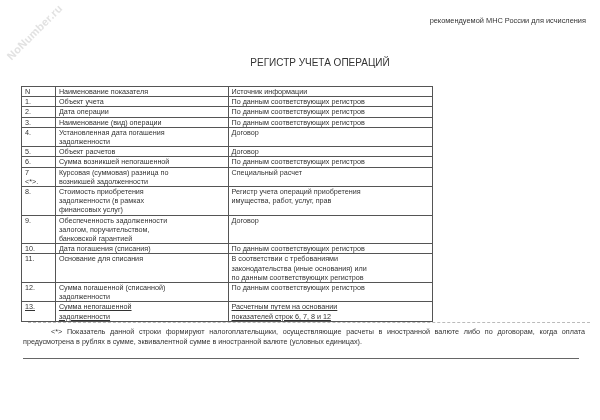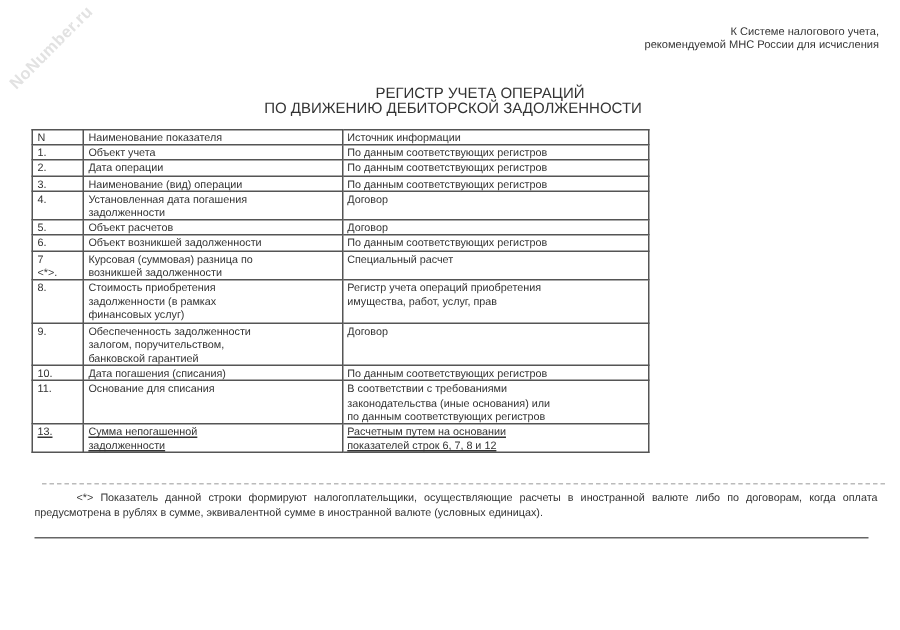--- a/index.html
+++ b/index.html
@@ -48,27 +48,25 @@
       position: absolute; left: 23px; top: 358px; width: 556px; height: 0;
       border-top: 1.5px solid #666;
     }
   </style>
 </head>
 <body>
 
 <div class="watermark">NoNumber.ru</div>
 
 <div class="ref">
-  <div>К Системе налогового учета,</div>
   <div>рекомендуемой МНС России для исчисления</div>
 </div>
 
 <div class="title">
   <div class="l1">РЕГИСТР УЧЕТА ОПЕРАЦИЙ</div>
-  <div class="l2">ПО ДВИЖЕНИЮ ДЕБИТОРСКОЙ ЗАДОЛЖЕННОСТИ</div>
 </div>
 
 <table class="reg">
   <colgroup>
       <col class="c1">
       <col class="c2">
       <col class="c3">
     </colgroup>
   <tbody id="tbody">
     <tr>
@@ -97,21 +95,21 @@
 задолженности</td>
         <td class="wrap">Договор</td>
       </tr>
       <tr style="height: 9px;">
         <td class="wrap">5.</td>
         <td class="wrap">Объект расчетов</td>
         <td class="wrap">Договор</td>
       </tr>
       <tr style="height: 9px;">
         <td class="wrap">6.</td>
-        <td class="wrap">Объект возникшей задолженности</td>
+        <td class="wrap">Сумма возникшей непогашенной</td>
         <td class="wrap">По данным соответствующих регистров</td>
       </tr>
       <tr style="height: 19px;">
         <td class="wrap">7
 &lt;*&gt;.</td>
         <td class="wrap">Курсовая (суммовая) разница по
 возникшей задолженности</td>
         <td class="wrap">Специальный расчет</td>
       </tr>
       <tr style="height: 28px;">
@@ -134,20 +132,26 @@
         <td class="wrap">Дата погашения (списания)</td>
         <td class="wrap">По данным соответствующих регистров</td>
       </tr>
       <tr style="height: 28px;">
         <td class="wrap">11.</td>
         <td class="wrap">Основание для списания</td>
         <td class="wrap">В соответствии с требованиями
 законодательства (иные основания) или
 по данным соответствующих регистров</td>
       </tr>
+      <tr style="height: 19px;">
+        <td class="wrap">12.</td>
+        <td class="wrap">Сумма погашенной (списанной)
+задолженности</td>
+        <td class="wrap">По данным соответствующих регистров</td>
+      </tr>
       <tr style="height: 19px; text-decoration: underline;">
         <td class="wrap">13.</td>
         <td class="wrap">Сумма непогашенной
 задолженности</td>
         <td class="wrap">Расчетным путем на основании
 показателей строк 6, 7, 8 и 12</td>
       </tr>
     </tbody>
 </table>
 

